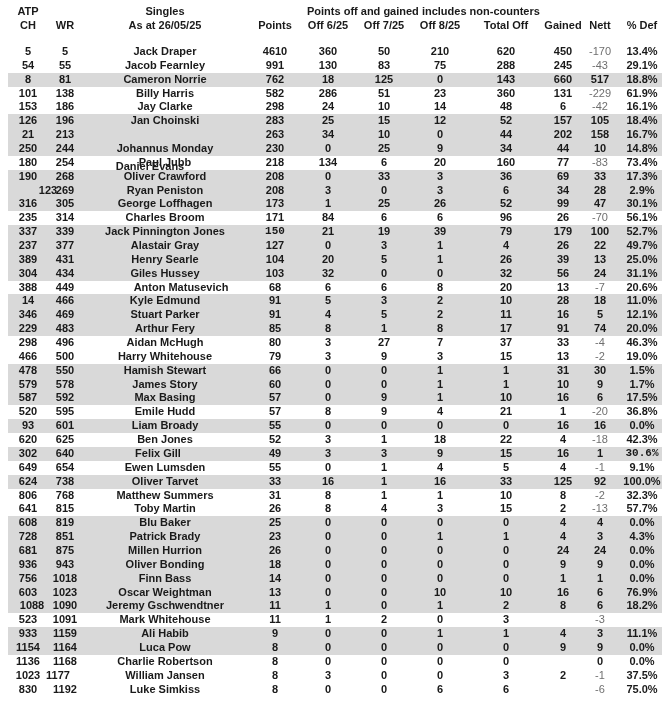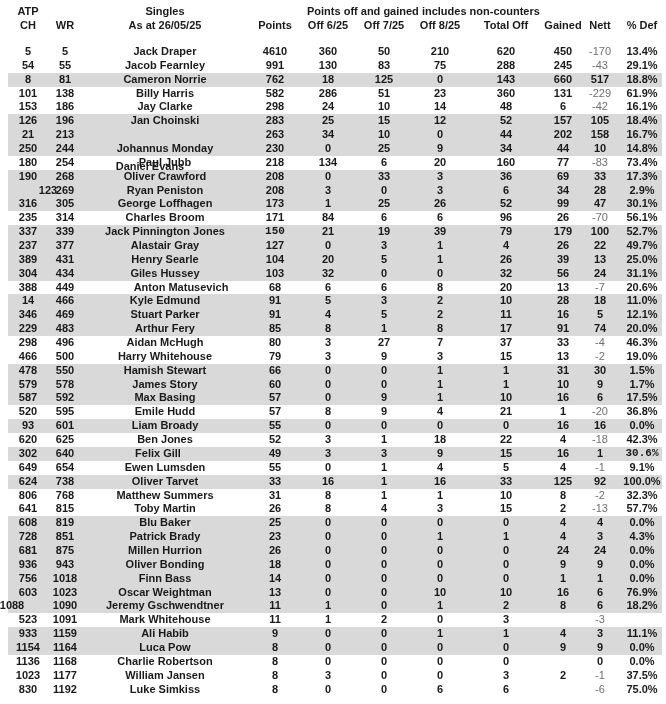--- a/index.html
+++ b/index.html
@@ -593,21 +593,21 @@
       <span class="cell" style="left: 275px;">13</span>
       <span class="cell" style="left: 328px;">0</span>
       <span class="cell" style="left: 384px;">0</span>
       <span class="cell" style="left: 440px;">10</span>
       <span class="cell" style="left: 506px;">10</span>
       <span class="cell" style="left: 563px;">16</span>
       <span class="cell" style="left: 600px;">6</span>
       <span class="cell" style="left: 642px;">76.9%</span>
     </div>
     <div class="row shaded">
-      <span class="cell" style="left: 12px;">1088</span>
+      <span class="cell" style="left: 32px;">1088</span>
       <span class="cell" style="left: 65px;">1090</span>
       <span class="cell" style="left: 165px;">Jeremy Gschwendtner</span>
       <span class="cell" style="left: 275px;">11</span>
       <span class="cell" style="left: 328px;">1</span>
       <span class="cell" style="left: 384px;">0</span>
       <span class="cell" style="left: 440px;">1</span>
       <span class="cell" style="left: 506px;">2</span>
       <span class="cell" style="left: 563px;">8</span>
       <span class="cell" style="left: 600px;">6</span>
       <span class="cell" style="left: 642px;">18.2%</span>
@@ -659,21 +659,21 @@
       <span class="cell" style="left: 328px;">0</span>
       <span class="cell" style="left: 384px;">0</span>
       <span class="cell" style="left: 440px;">0</span>
       <span class="cell" style="left: 506px;">0</span>
       <span class="cell" style="left: 563px;"></span>
       <span class="cell" style="left: 600px;">0</span>
       <span class="cell" style="left: 642px;">0.0%</span>
     </div>
     <div class="row">
       <span class="cell" style="left: 28px;">1023</span>
-      <span class="cell" style="left: 65px;">1177</span>
+      <span class="cell" style="left: 58px;">1177</span>
       <span class="cell" style="left: 165px;">William Jansen</span>
       <span class="cell" style="left: 275px;">8</span>
       <span class="cell" style="left: 328px;">3</span>
       <span class="cell" style="left: 384px;">0</span>
       <span class="cell" style="left: 440px;">0</span>
       <span class="cell" style="left: 506px;">3</span>
       <span class="cell" style="left: 563px;">2</span>
       <span class="cell neg" style="left: 600px;">-1</span>
       <span class="cell" style="left: 642px;">37.5%</span>
     </div>

